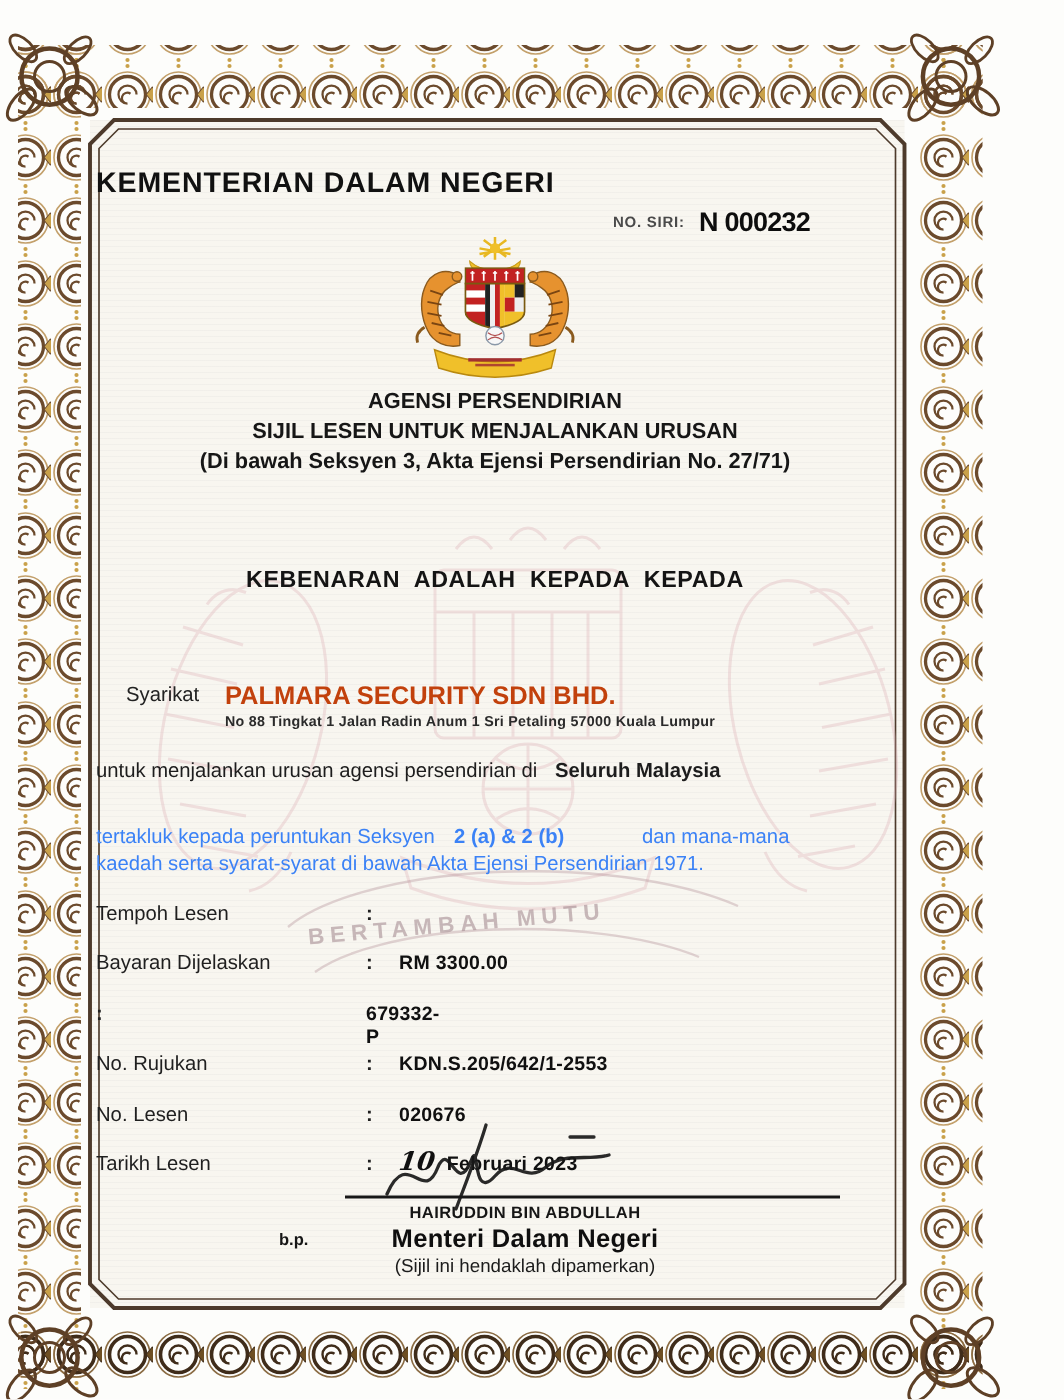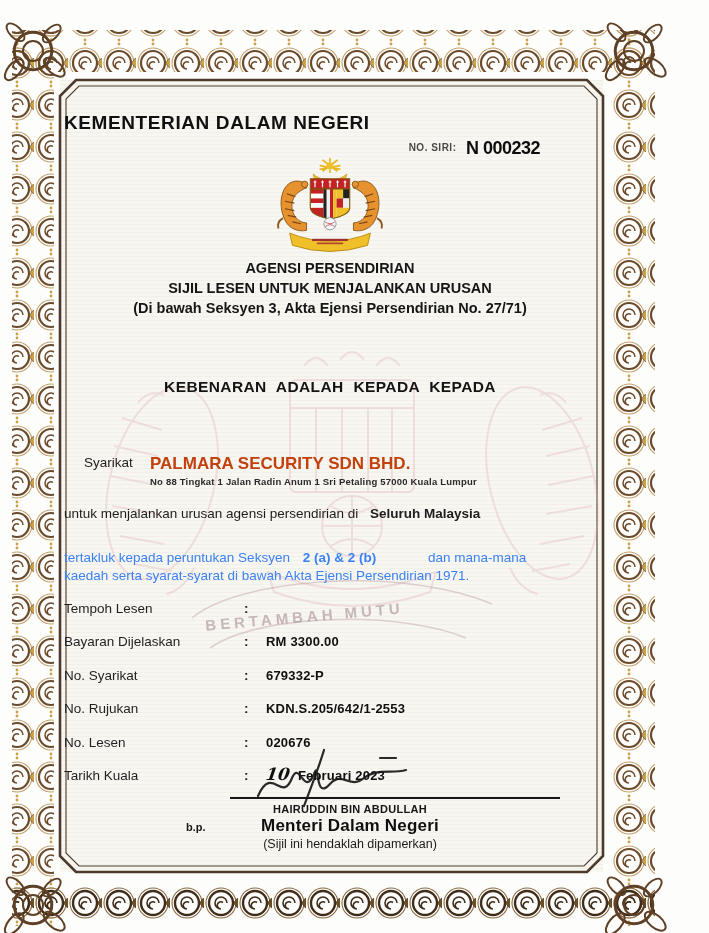--- a/index.html
+++ b/index.html
@@ -250,36 +250,35 @@
       <div class="field-row">
         <span class="field-label">Tempoh Lesen</span>
         <span class="field-colon">:</span>
       </div>
       <div class="field-row">
         <span class="field-label">Bayaran Dijelaskan</span>
         <span class="field-colon">:</span>
         <span class="field-value">RM 3300.00</span>
       </div>
       <div class="field-row">
-        <span class="field-label">No. Syarikat</span>
         <span class="field-colon">:</span>
         <span class="field-value">679332-P</span>
       </div>
       <div class="field-row">
         <span class="field-label">No. Rujukan</span>
         <span class="field-colon">:</span>
         <span class="field-value">KDN.S.205/642/1-2553</span>
       </div>
       <div class="field-row">
         <span class="field-label">No. Lesen</span>
         <span class="field-colon">:</span>
         <span class="field-value">020676</span>
       </div>
       <div class="field-row">
-        <span class="field-label">Tarikh Kuala</span>
+        <span class="field-label">Tarikh Lesen</span>
         <span class="field-colon">:</span>
         <span class="field-value">
           <span class="handwritten">10</span>
           <span>Februari 2023</span>
         </span>
       </div>
     </div>
 
     <svg class="sig-scribble" width="200" height="62" viewBox="0 0 200 62">
       <g fill="none" stroke="#181818" stroke-width="2.2" stroke-linecap="round" opacity="0.92">

